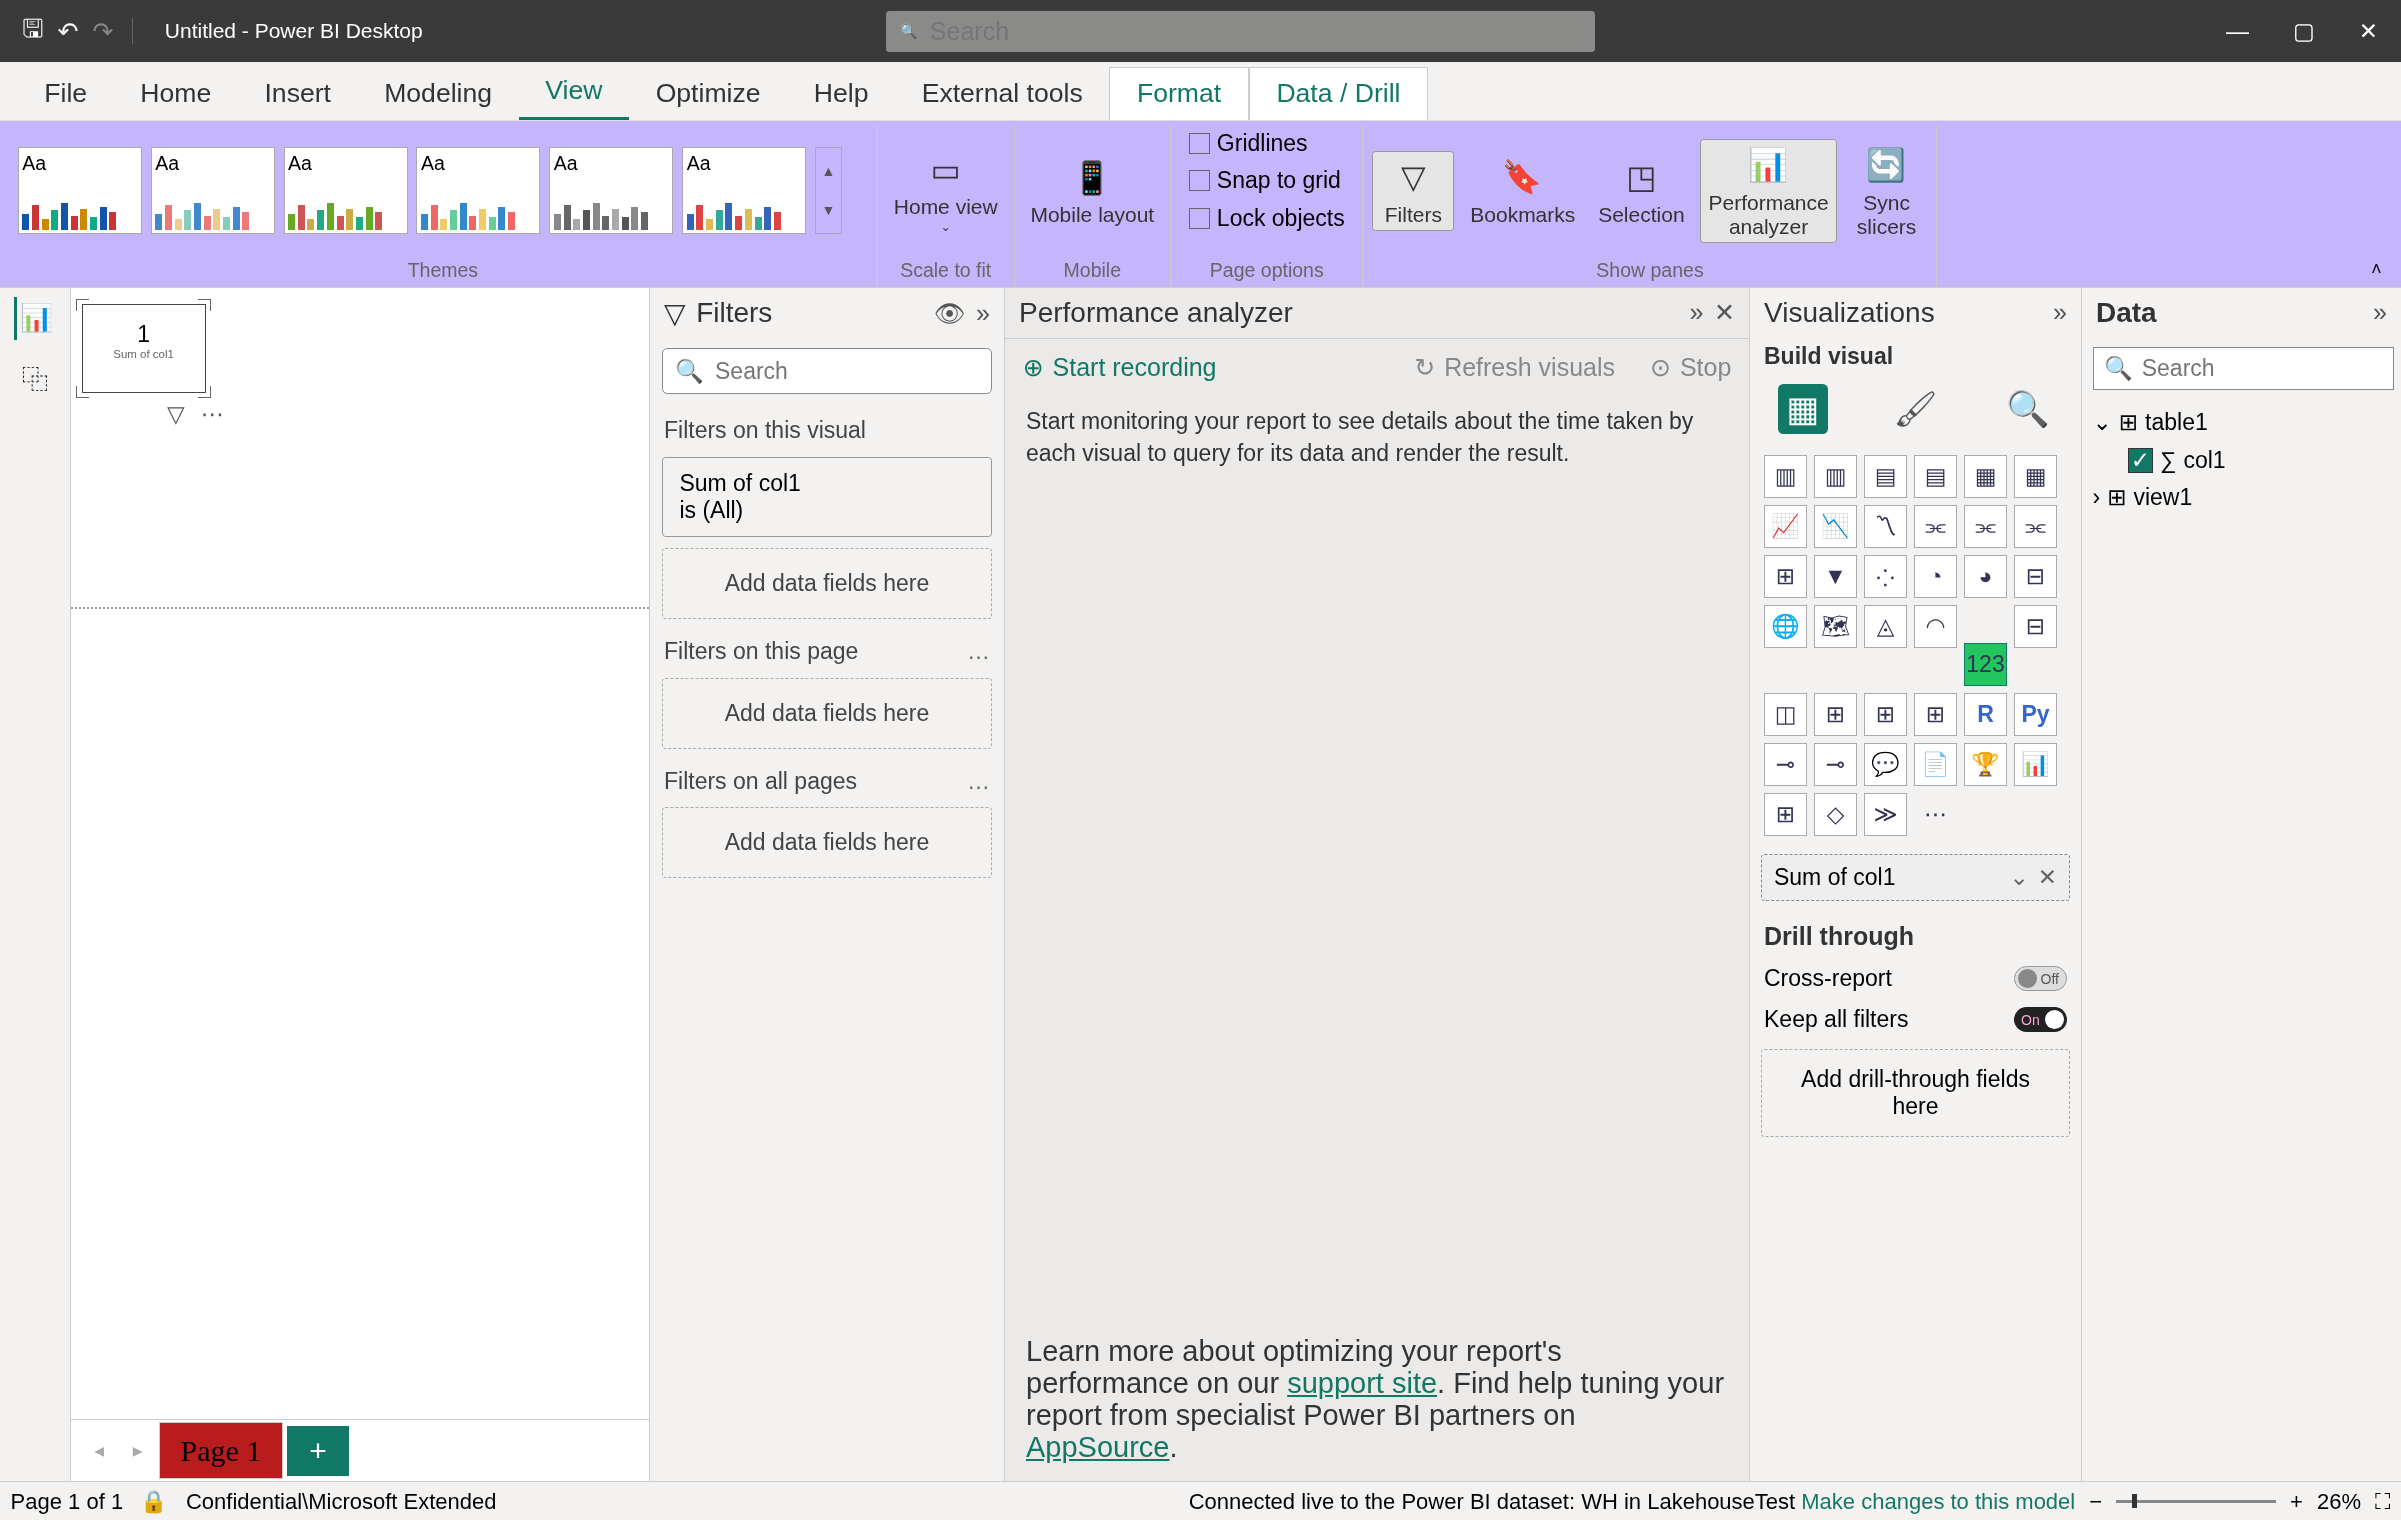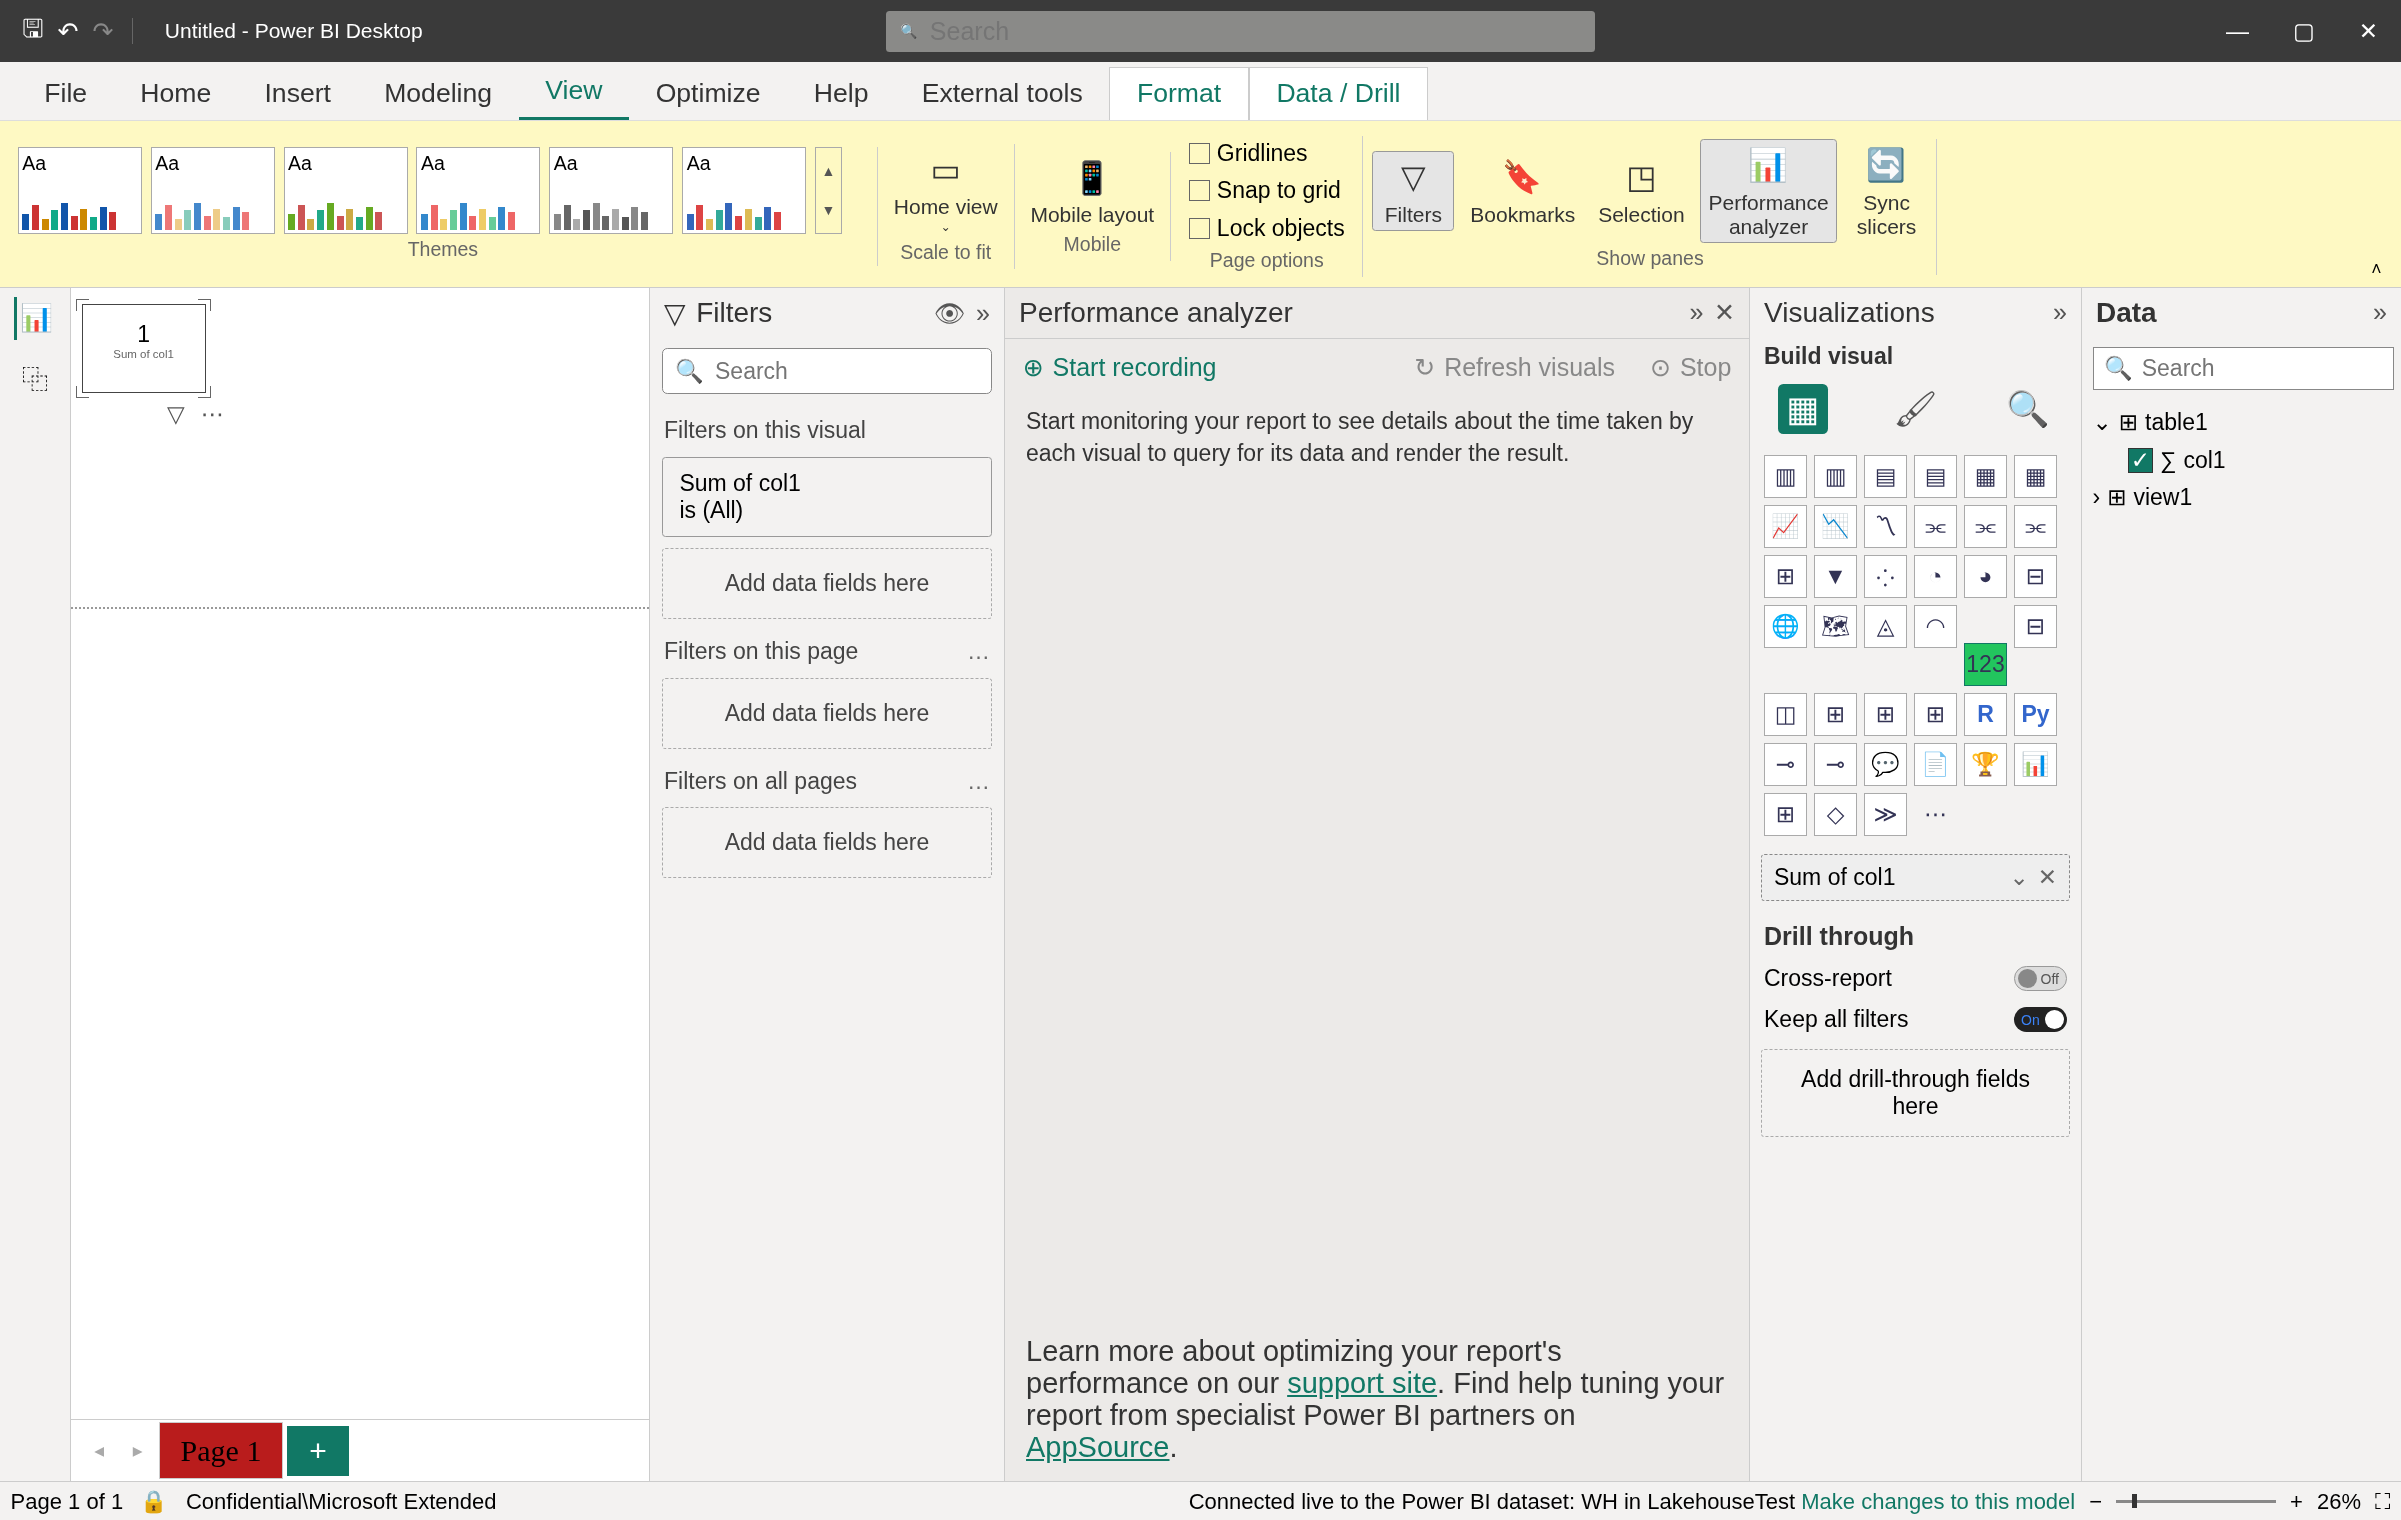--- a/index.html
+++ b/index.html
@@ -8,21 +8,21 @@
 .titlebar .qat { display: flex; gap: 14px; padding: 0 13.3px; align-items: center; }
 .titlebar .qat span { font-size: 25px; cursor: pointer; }
 .titlebar .title { margin-left: 26.6px; font-size: 21px; }
 .titlebar .searchbox { margin-left: auto; margin-right: auto; background: #8a8a88; width: 709px; height: 41px; border-radius: 3.5px; display: flex; align-items: center; padding: 0 14px; gap: 12.4px; position: absolute; left: 886px; }
 .titlebar .searchbox input { background: transparent; border: none; outline: none; color: #ddd; font-size: 25px; width: 100%; }
 .titlebar .wincontrols { margin-left: auto; display: flex; gap: 44px; font-size: 23px; padding-right: 14px; }
 .ribbon-tabs { background: #f3f2f1; height: 59px; display: flex; align-items: flex-end; padding-left: 17.7px; border-bottom: 0.9px solid #ddd; }
 .ribbon-tabs .tab { padding: 10.6px 26.6px; font-size: 26.6px; cursor: pointer; color: #333; }
 .ribbon-tabs .tab.active { color: #117865; border-bottom: 3.5px solid #117865; }
 .ribbon-tabs .tab.contextual { color: #117865; background: #fff; border-top: 0.9px solid #ccc; border-left: 0.9px solid #ccc; border-right: 0.9px solid #ccc; }
-.ribbon { background: #fef9c3; height: 167px; display: flex; border-bottom: 0.9px solid #ccc; padding: 5.3px 8.9px 0; align-items: center; }
+.ribbon { background: #c4b5fd; height: 167px; display: flex; border-bottom: 0.9px solid #ccc; padding: 5.3px 8.9px 0; }
 .ribbon .group { display: flex; flex-direction: column; border-right: 0.9px solid #ccc; padding: 0 8.9px; }
 .ribbon .group .content { display: flex; flex: 1; align-items: center; gap: 8.9px; }
 .ribbon .group .label { text-align: center; font-size: 19.5px; color: #666; padding: 3.5px 0 5.3px; }
 .theme-swatch { width: 124px; height: 87px; border: 0.9px solid #aaa; background: #fff; padding: 3.5px; display: flex; flex-direction: column; }
 .theme-swatch .aa { font-size: 19.5px; }
 .theme-swatch .bars { display: flex; align-items: flex-end; gap: 2.7px; height: 35px; margin-top: auto; }
 .theme-swatch .bars span { width: 7px; }
 .ribbon-btn { display: flex; flex-direction: column; align-items: center; padding: 3.5px 7px; font-size: 21px; color: #333; cursor: pointer; border-radius: 3.5px; min-width: 82px; }
 .ribbon-btn.active { border: 0.9px solid #999; background: #e5e5e5; }
 .ribbon-btn .icon { width: 44px; height: 44px; display: flex; align-items: center; justify-content: center; font-size: 32px; margin-bottom: 3.5px; }
@@ -69,21 +69,21 @@
 .viz-pane .modes .m { width: 50px; height: 50px; display: flex; align-items: center; justify-content: center; font-size: 35px; color: #555; border-radius: 5.3px; }
 .viz-pane .modes .m.active { background: #117865; color: #fff; }
 .viz-grid { display: grid; grid-template-columns: repeat(6, 43px); gap: 7px; padding: 3.5px 14px 12.4px; }
 .viz-grid .v { width: 43px; height: 43px; border: 0.9px solid #aaa; display: flex; align-items: center; justify-content: center; font-size: 23px; color: #335; cursor: pointer; background: #fff; }
 .viz-grid .v.sel { border: 1.8px solid #117865; background: #22c55e; margin-top: 38px; }
 .viz-pane .fields-label { padding: 14px 14px 7px; font-size: 23px; color: #333; }
 .viz-pane .field-well { margin: 5.3px 10.6px; border: 0.9px dashed #888; border-radius: 3.5px; padding: 8.9px 12.4px; display: flex; align-items: center; font-size: 23px; background: #eee; }
 .viz-pane .field-well .x { margin-left: auto; display: flex; gap: 8.9px; color: #666; }
 .viz-pane .dt-label { padding: 16px 14px 7px; font-size: 25px; font-weight: 600; color: #333; }
 .viz-pane .toggle-row { display: flex; align-items: center; padding: 7px 14px; font-size: 23px; }
-.viz-pane .toggle-row .tgl { margin-left: auto; width: 53px; height: 25px; border-radius: 12.4px; background: #888; position: relative; font-size: 14px; color: #3b82f6; display: flex; align-items: center; }
+.viz-pane .toggle-row .tgl { margin-left: auto; width: 53px; height: 25px; border-radius: 12.4px; background: #888; position: relative; font-size: 14px; color: #f9a8d4; display: flex; align-items: center; }
 .viz-pane .toggle-row .tgl.on { background: #222; justify-content: flex-start; padding-left: 7px; }
 .viz-pane .toggle-row .tgl.off { background: #ddd; border: 0.9px solid #999; color: #555; justify-content: flex-end; padding-right: 7px; }
 .viz-pane .toggle-row .tgl .knob { width: 19.5px; height: 19.5px; border-radius: 50%; background: #fff; position: absolute; }
 .viz-pane .toggle-row .tgl.off .knob { left: 2.7px; background: #888; }
 .viz-pane .toggle-row .tgl.on .knob { right: 2.7px; }
 .viz-pane .drill-drop { margin: 8.9px 10.6px; border: 0.9px dashed #aaa; border-radius: 3.5px; padding: 16px; text-align: center; font-size: 23px; }
 .data-pane { width: 320px; }
 .data-pane .search { margin: 8.9px 7px 8.9px 10.6px; border: 0.9px solid #888; padding: 7px 10.6px; display: flex; gap: 8.9px; background: #fff; font-size: 23px; }
 .data-pane .tree { padding: 5.3px 7px; font-size: 23px; }
 .data-pane .tree .node { display: flex; align-items: center; gap: 7px; padding: 5.3px 3.5px; }

